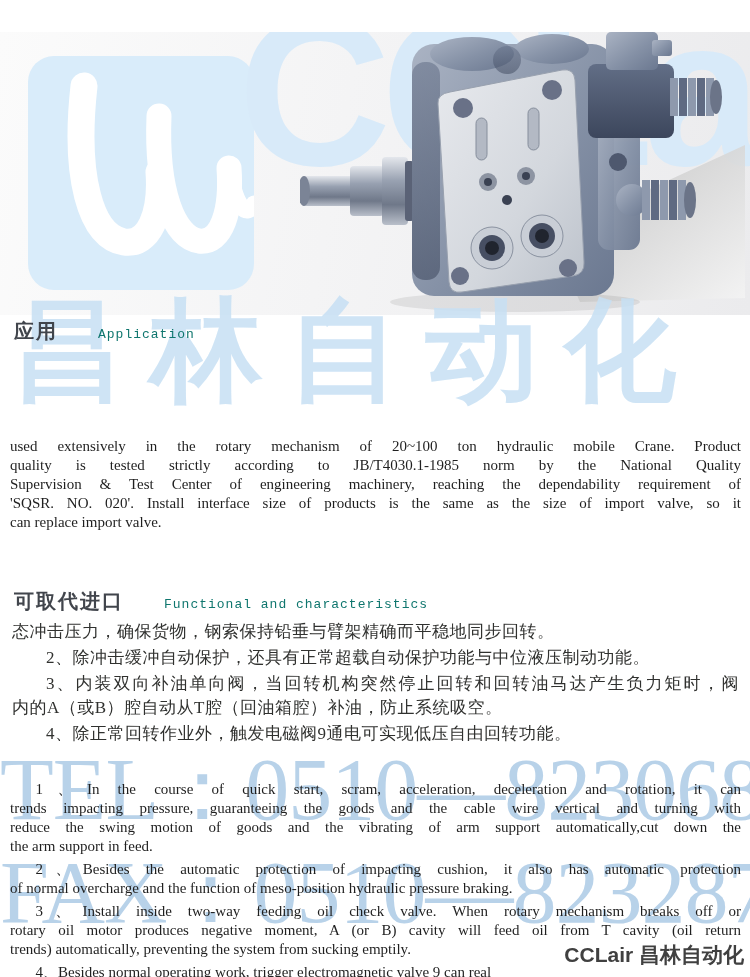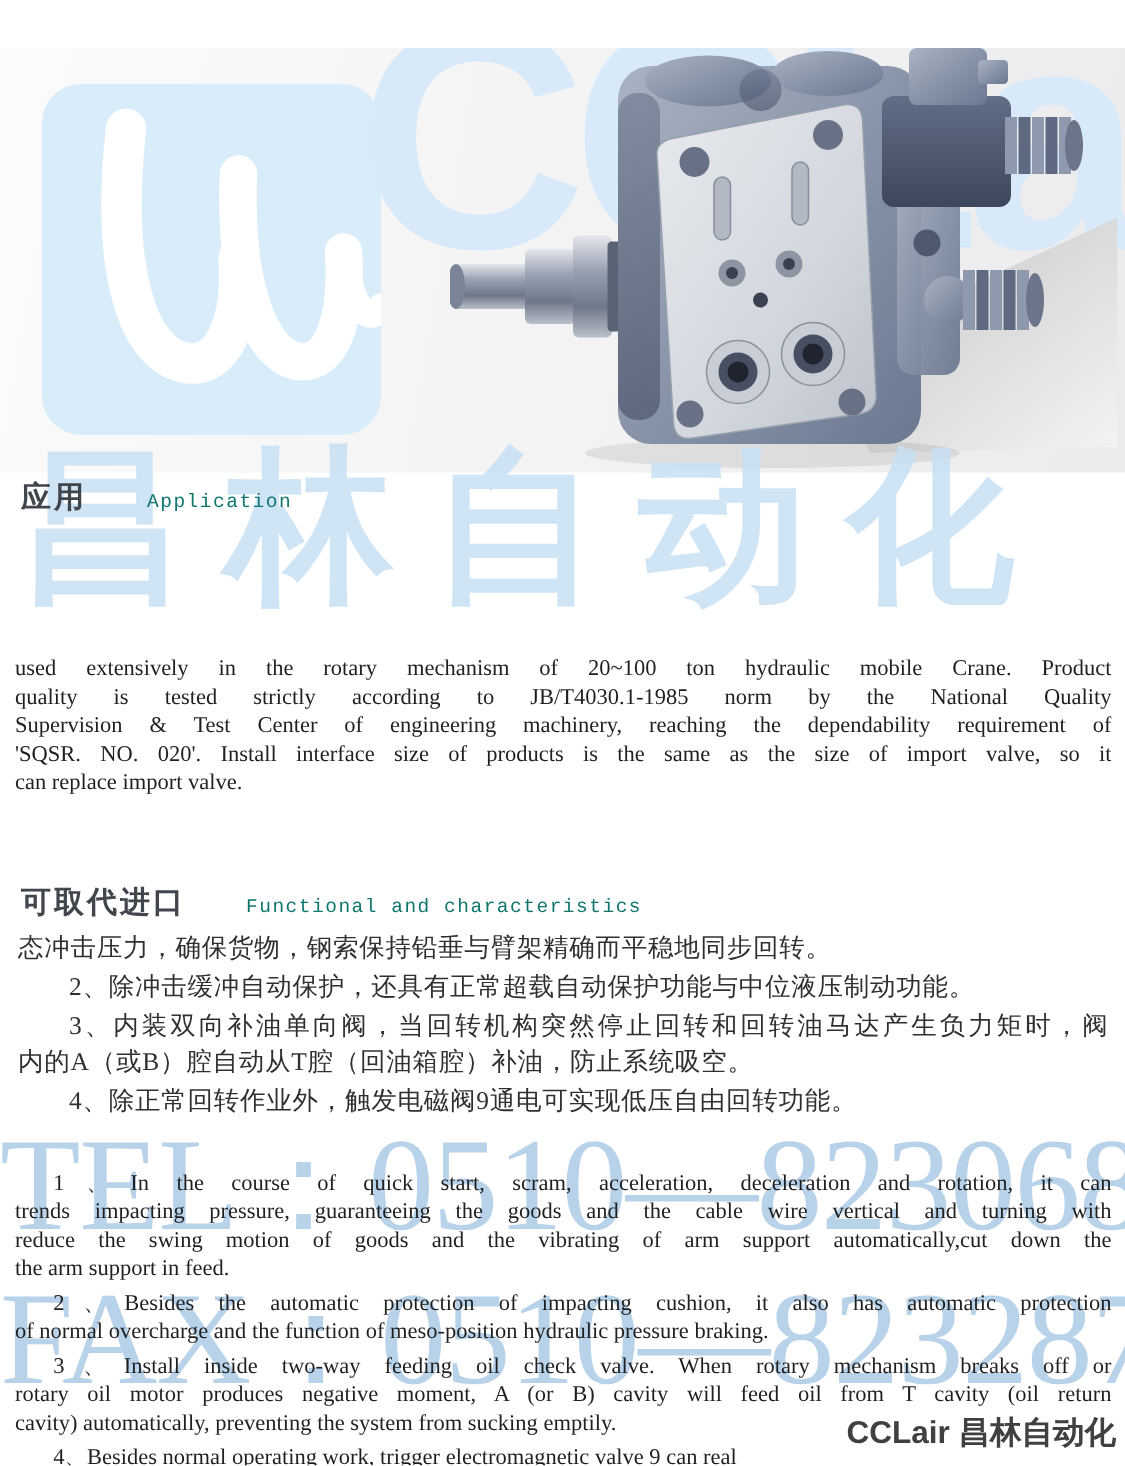--- a/index.html
+++ b/index.html
@@ -231,21 +231,21 @@
       <div class="pline">reduce the swing motion of goods and the vibrating of arm support automatically,cut down the</div>
       <div class="pline end">the arm support in feed.</div>
     </div>
     <div class="item">
       <div class="pline ind">2、Besides the automatic protection of impacting cushion, it also has automatic protection</div>
       <div class="pline end">of normal overcharge and the function of meso-position hydraulic pressure braking.</div>
     </div>
     <div class="item">
       <div class="pline ind">3、Install inside two-way feeding oil check valve. When rotary mechanism breaks off or</div>
       <div class="pline">rotary oil motor produces negative moment, A (or B) cavity will feed oil from T cavity (oil return</div>
-      <div class="pline end">cavity) automatically, preventing the system from sucking emptily.</div>
+      <div class="pline end">trends) automatically, preventing the system from sucking emptily.</div>
     </div>
     <div class="item">
       <div class="pline end ind">4、Besides normal operating work, trigger electromagnetic valve 9 can real</div>
 
     </div>
   </div>
 
   <div class="footer-brand">CCLair 昌林自动化</div>
 
 </div>

